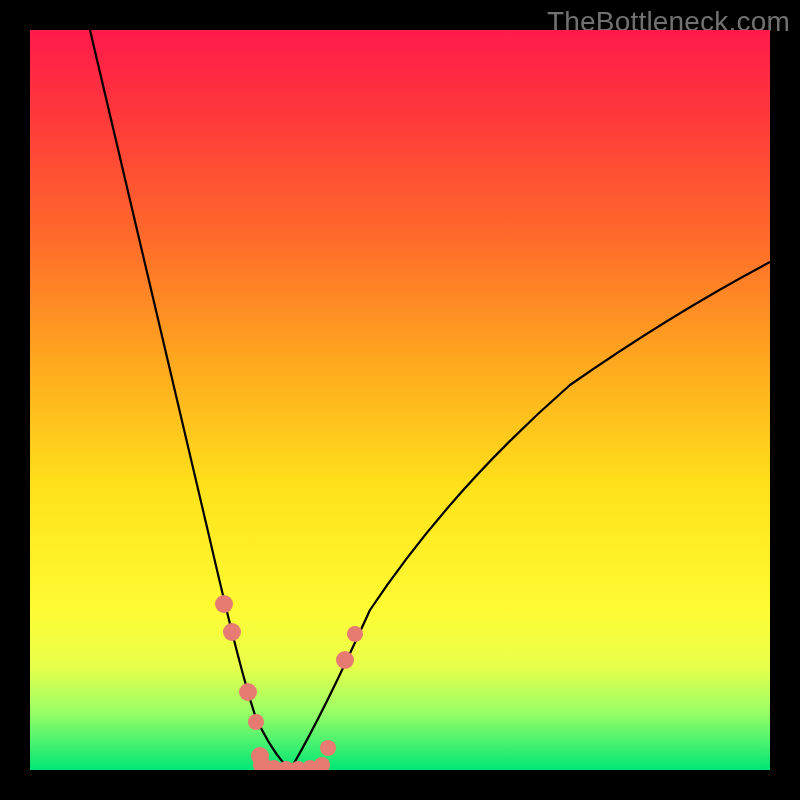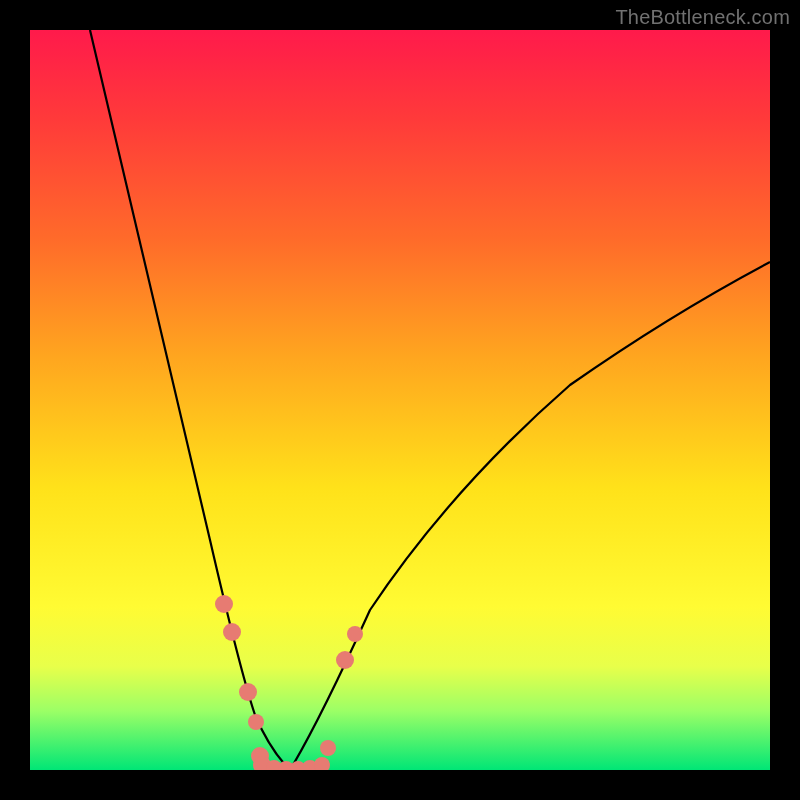--- a/index.html
+++ b/index.html
@@ -25,21 +25,21 @@
       #fffb33 78%,
       #e8ff4a 86%,
       #9cff66 92%,
       #00e676 100%);
   }
   .watermark {
     position: absolute;
     top: 6px;
     right: 10px;
     font-family: Arial, Helvetica, sans-serif;
-    font-size: 20px;
+    font-size: 28px;
     color: #717171;
     letter-spacing: 0.2px;
   }
   svg.curves {
     position: absolute;
     left: 0; top: 0;
     width: 100%; height: 100%;
   }
   .curve-path {
     fill: none;

